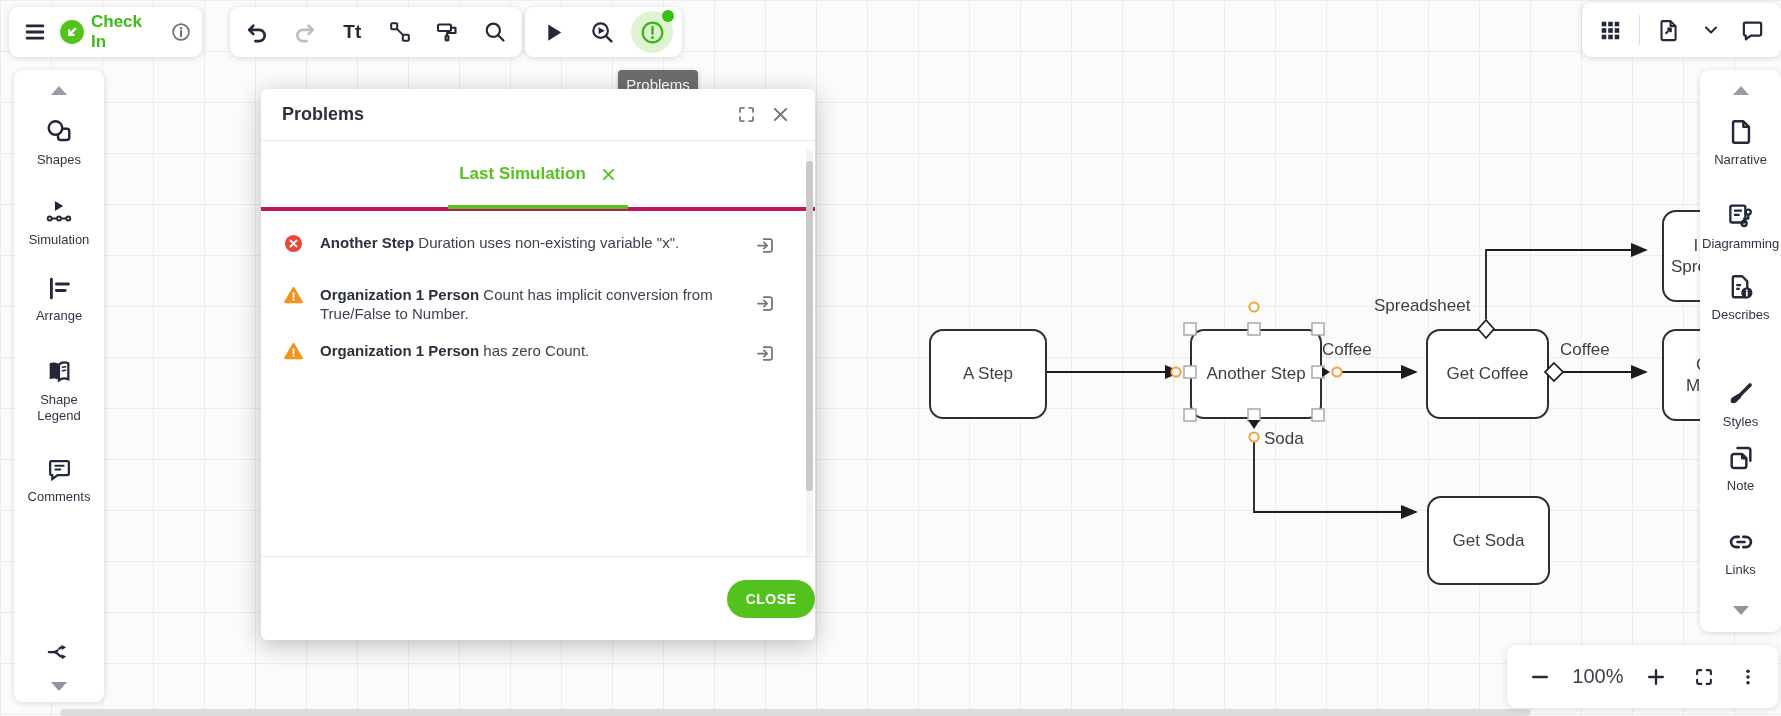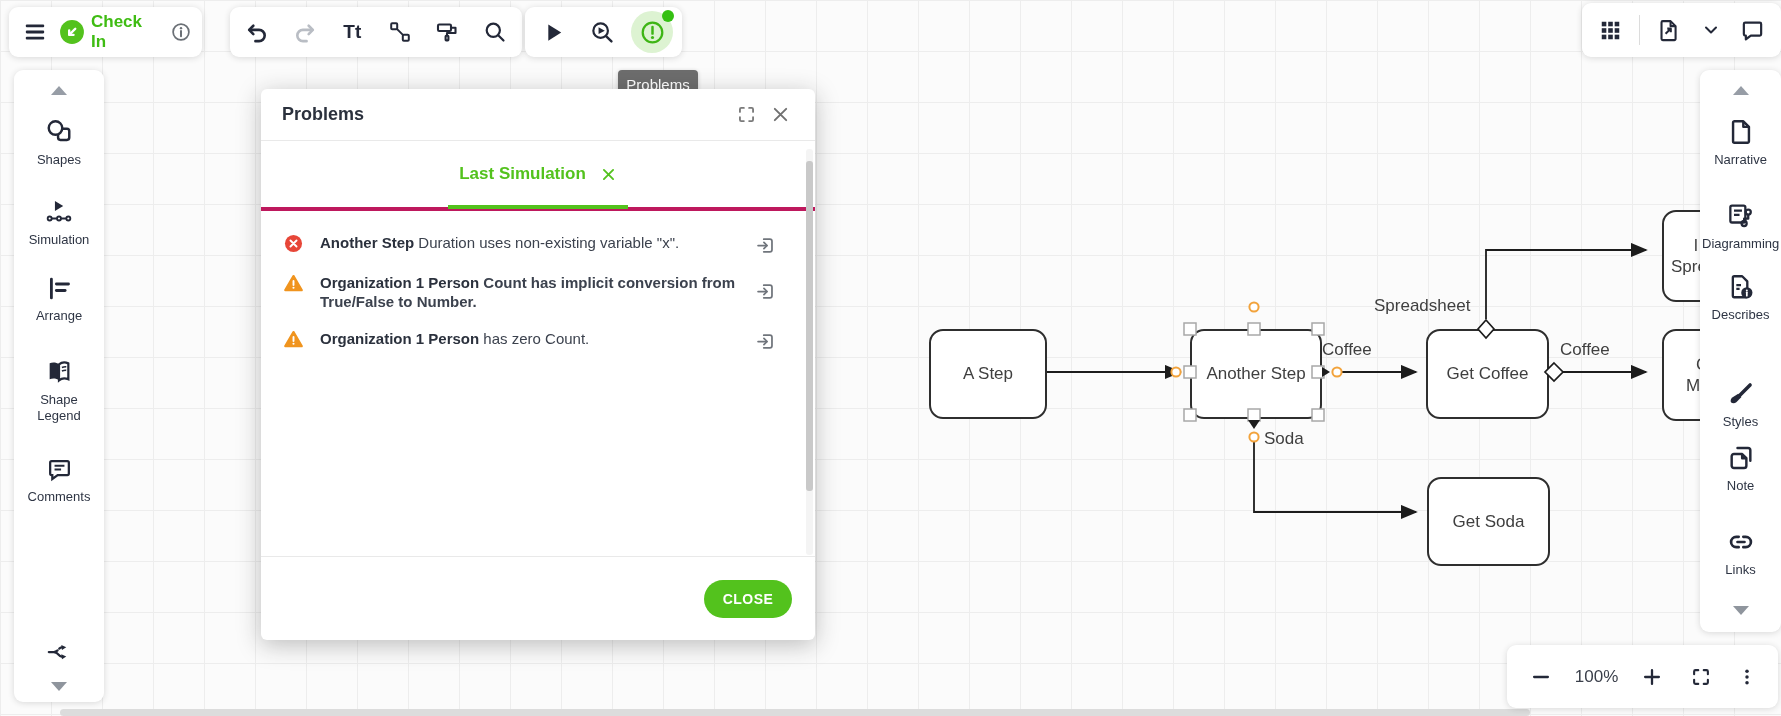--- a/index.html
+++ b/index.html
@@ -30,30 +30,30 @@
           box-shadow:0 5px 24px rgba(30,30,30,.28);z-index:14;display:flex;flex-direction:column;}
   .dlg-header{height:51px;border-bottom:1px solid #e9e9e9;display:flex;align-items:center;padding:0 18px 0 21px;}
   .dlg-title{font-size:18px;font-weight:700;color:#2b313d;flex:1;}
   .dlg-tabs{height:66px;border-bottom:4px solid #be185d;display:flex;align-items:center;justify-content:center;position:relative;font-weight:bold;}
   .tab{display:flex;align-items:center;gap:14px;color:#53c21d;font-size:17px;cursor:pointer;position:relative;height:100%;}
   .tab-underline{position:absolute;bottom:-2px;left:50%;transform:translateX(-50%);width:180px;height:4px;background:#53c21d;}
   .dlg-list{flex:1;position:relative;padding:16px 0 0 0;}
   .prob{display:flex;align-items:flex-start;padding:6px 38px 6px 23px;gap:17px;}
   .prob .txt{flex:1;font-size:15px;line-height:19px;color:#3c424e;max-width:440px;}
   .prob .txt b{color:#2b313d;}
-  .dlg-footer{height:83px;border-top:1px solid #e9e9e9;display:flex;align-items:center;justify-content:flex-end;padding-right:23px;}
+  .dlg-footer{height:83px;border-top:1px solid #e9e9e9;display:flex;align-items:center;justify-content:flex-end;}
   .close-btn{background:#53c21d;color:#fff;font-weight:700;font-size:14px;letter-spacing:.5px;
              border:none;border-radius:19px;width:88px;height:38px;cursor:pointer;font-family:inherit;}
   .vscroll{position:absolute;right:2px;top:-62px;width:7px;height:406px;background:#f4f4f4;border-radius:3px;}
   .vthumb{position:absolute;left:0;top:12px;width:7px;height:330px;background:#c9c9c9;border-radius:3px;}
   .tooltip{position:absolute;left:618px;top:70px;width:80px;height:28px;background:#6d6d6d;color:#fff;
            font-size:15px;border-radius:4px;display:flex;align-items:center;justify-content:center;z-index:12;
            box-shadow:0 1px 4px rgba(0,0,0,.2);}
   .zoom-bar{left:1507px;top:645px;width:271px;height:63px;display:flex;align-items:center;justify-content:space-evenly;z-index:10;}
-  .zoom-pct{font-size:17px;color:#3a3f4a;}
+  .zoom-pct{font-size:20px;color:#3a3f4a;}
 </style>
 </head>
 <body>
 
 <svg width="0" height="0" style="position:absolute">
   <defs>
     <symbol id="i-hamburger" viewBox="0 0 24 24">
         <g fill="#232838">
           <rect x="3.5" y="5" width="17" height="2.6" rx="1"></rect>
           <rect x="3.5" y="10.7" width="17" height="2.6" rx="1"></rect>
@@ -305,21 +305,21 @@
 
 <div class="node" style="left:929px;top:329px;width:114px;height:86px;">
   <span>A Step</span>
 </div>
 <div class="node" style="left:1190px;top:329px;width:128px;height:86px;">
   <span>Another Step</span>
 </div>
 <div class="node" style="left:1426px;top:329px;width:119px;height:86px;">
   <span>Get Coffee</span>
 </div>
-<div class="node" style="left:1427px;top:477px;width:119px;height:85px;">
+<div class="node" style="left:1427px;top:496px;width:119px;height:85px;">
   <span>Get Soda</span>
 </div>
 <div class="node" style="left:1662px;top:210px;width:160px;height:88px;flex-direction:column;align-items:flex-start;line-height:21px;">
   <span style="padding-left:30px;">l</span>
   <span style="padding-left:7px;">Spre</span>
 </div>
 <div class="node" style="left:1662px;top:329px;width:160px;height:88px;flex-direction:column;align-items:flex-start;line-height:21px;">
   <span style="padding-left:32px;">C</span>
   <span style="padding-left:22px;">M</span>
 </div>
@@ -568,21 +568,21 @@
       <svg class="ic" width="19" height="19" style="margin-top:1px;">
           <use href="#i-error"></use>
         </svg>
       <div class="txt"><b>Another Step</b><span> Duration uses non-existing variable "x".</span></div>
       <div class="tbtn" style="width:24px;height:24px;">
           <svg class="ic" width="21" height="21">
             <use href="#i-goto"></use>
           </svg>
         </div>
     </div>
-    <div class="prob" style="margin-top:4px;font-weight:bold;">
+    <div class="prob" style="margin-top:16px;">
       <svg class="ic" width="19" height="19" style="margin-top:1px;">
           <use href="#i-warning"></use>
         </svg>
       <div class="txt"><b>Organization 1 Person</b><span> Count has implicit conversion from True/False to Number.</span></div>
       <div class="tbtn" style="width:24px;height:24px;margin-top:6px;">
           <svg class="ic" width="21" height="21">
             <use href="#i-goto"></use>
           </svg>
         </div>
     </div>

